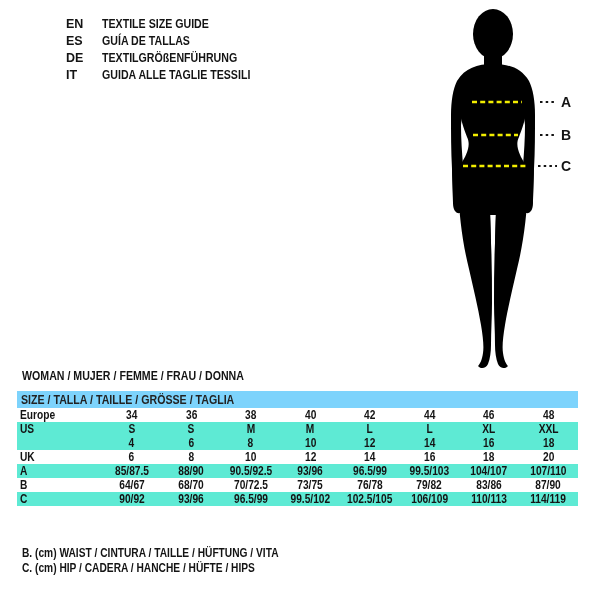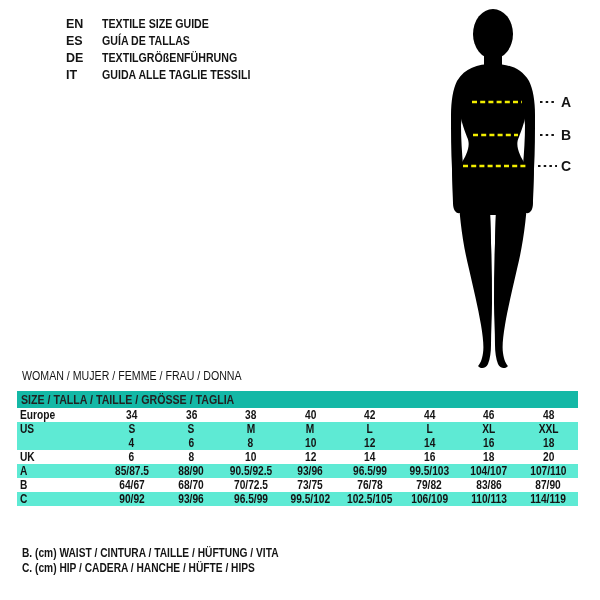--- a/index.html
+++ b/index.html
@@ -13,25 +13,25 @@
 
   
   .lang { position:absolute; left:22px; top:15px; }
   .lang-row { display:flex; height:17px; align-items:center; font-weight:bold; font-size:12.5px;margin-left:44px; }
   .lang-code { width:36px; flex:none; }
 
   
   .fig { position:absolute; left:437px; top:7px; width:163px; height:362px; }
 
   
-  .title { position:absolute; left:22px; top:369px; font-weight:normal; font-size:12.5px; }
+  .title { position:absolute; left:22px; top:369px; font-weight:bold; font-size:12.5px; }
 
   
   .stable { position:absolute; left:17px; top:391px; width:561px; font-weight:bold; font-size:12px; }
-  .thead { height:17px; background:#14b8a6; display:flex; align-items:center;
+  .thead { height:17px; background:#7dd3fc; display:flex; align-items:center;
            padding-left:4px; box-sizing:border-box; font-size:12.5px; color:#222; }
   .trow { display:flex; height:14px; align-items:center; }
   .trow.shaded { background:#5eead4; }
   .tcell { flex:1; text-align:center; }
   .tlabel { width:85px; flex:none; padding-left:3px; box-sizing:border-box; text-align:left; }
 
   
   .legend { position:absolute; left:22px; top:545px; }
   .legend-row { height:15.5px; display:flex; align-items:center; font-weight:bold; font-size:12px; }
 

